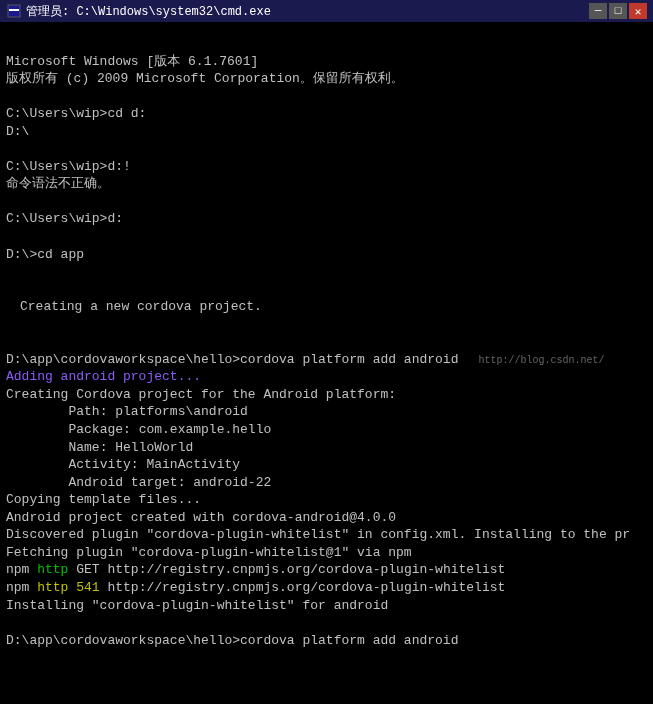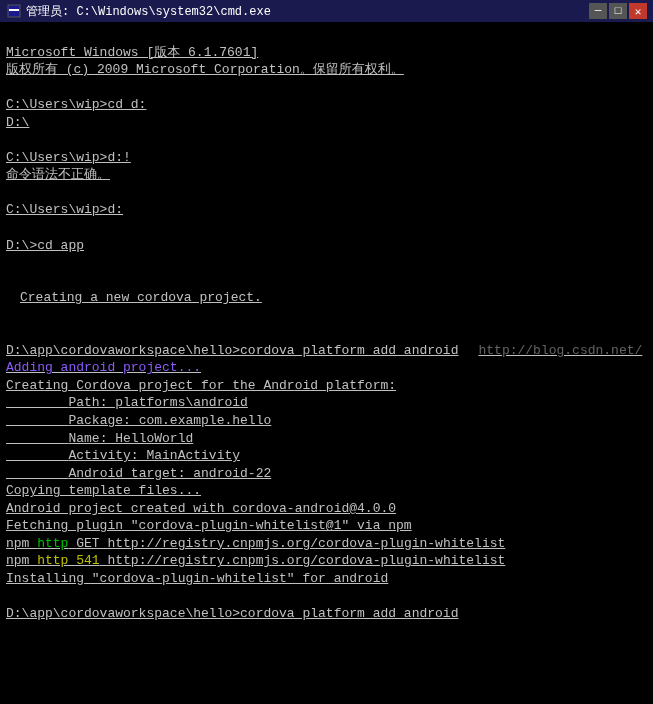--- a/index.html
+++ b/index.html
@@ -45,35 +45,34 @@
       font-size: 11px;
       cursor: pointer;
       color: #fff;
     }
     .tb-btn.minimize { background: #555; }
     .tb-btn.maximize { background: #555; }
     .tb-btn.close { background: #c0392b; }
     .terminal {
       background: #000;
       color: #c0c0c0;
-      padding: 4px 6px;
+      padding: 13px 6px;
       height: calc(704px - 22px);
       overflow: hidden;
       line-height: 1.35;
       white-space: pre-wrap;
       word-break: break-all;
-      text-decoration: underline;
     }
     .watermark {
       color: rgba(180,180,180,0.55);
       position: absolute;
       left: 0;
       right: 0;
       text-align: center;
-      font-size: 13px;
+      font-size: 10px;
       pointer-events: none;
     }
     .line { display: block; position: relative; }
     @keyframes blink {
       50% { opacity: 0; }
     }
   </style>
 </head>
 <body>
 
@@ -113,19 +112,20 @@
 </span><span class="line"><span style="color: rgb(192, 192, 192);">D:\app\cordovaworkspace\hello&gt;cordova platform add android</span><span class="watermark" style="position: relative; left: 0px; color: rgba(180, 180, 180, 0.55); margin-left: 20px;">http://blog.csdn.net/</span>
 </span><span class="line" style="color: #8b5cf6;">Adding android project...
 </span><span class="line" style="color: rgb(192, 192, 192);">Creating Cordova project for the Android platform:
 </span><span class="line" style="color: rgb(192, 192, 192);">        Path: platforms\android
 </span><span class="line" style="color: rgb(192, 192, 192);">        Package: com.example.hello
 </span><span class="line" style="color: rgb(192, 192, 192);">        Name: HelloWorld
 </span><span class="line" style="color: rgb(192, 192, 192);">        Activity: MainActivity
 </span><span class="line" style="color: rgb(192, 192, 192);">        Android target: android-22
 </span><span class="line" style="color: rgb(192, 192, 192);">Copying template files...
 </span><span class="line" style="color: rgb(192, 192, 192);">Android project created with cordova-android@4.0.0
+</span><span class="line" style="color: rgb(192, 192, 192);">Discovered plugin "cordova-plugin-whitelist" in config.xml. Installing to the pr
 </span><span class="line" style="color: rgb(192, 192, 192);">Fetching plugin "cordova-plugin-whitelist@1" via npm
 </span><span class="line"><span style="color: rgb(192, 192, 192);">npm </span><span style="color: rgb(0, 192, 0);">http</span><span style="color: rgb(192, 192, 192);"> GET http://registry.cnpmjs.org/cordova-plugin-whitelist</span>
 </span><span class="line"><span style="color: rgb(192, 192, 192);">npm </span><span style="color: rgb(192, 192, 0);">http 541</span><span style="color: rgb(192, 192, 192);"> http://registry.cnpmjs.org/cordova-plugin-whitelist</span>
 </span><span class="line" style="color: rgb(192, 192, 192);">Installing "cordova-plugin-whitelist" for android
 </span><span class="line" style="color: rgb(192, 192, 192);">
 </span><span class="line" style="color: rgb(192, 192, 192);">D:\app\cordovaworkspace\hello&gt;cordova platform add android
 </span></div>
 
 </body></html>

